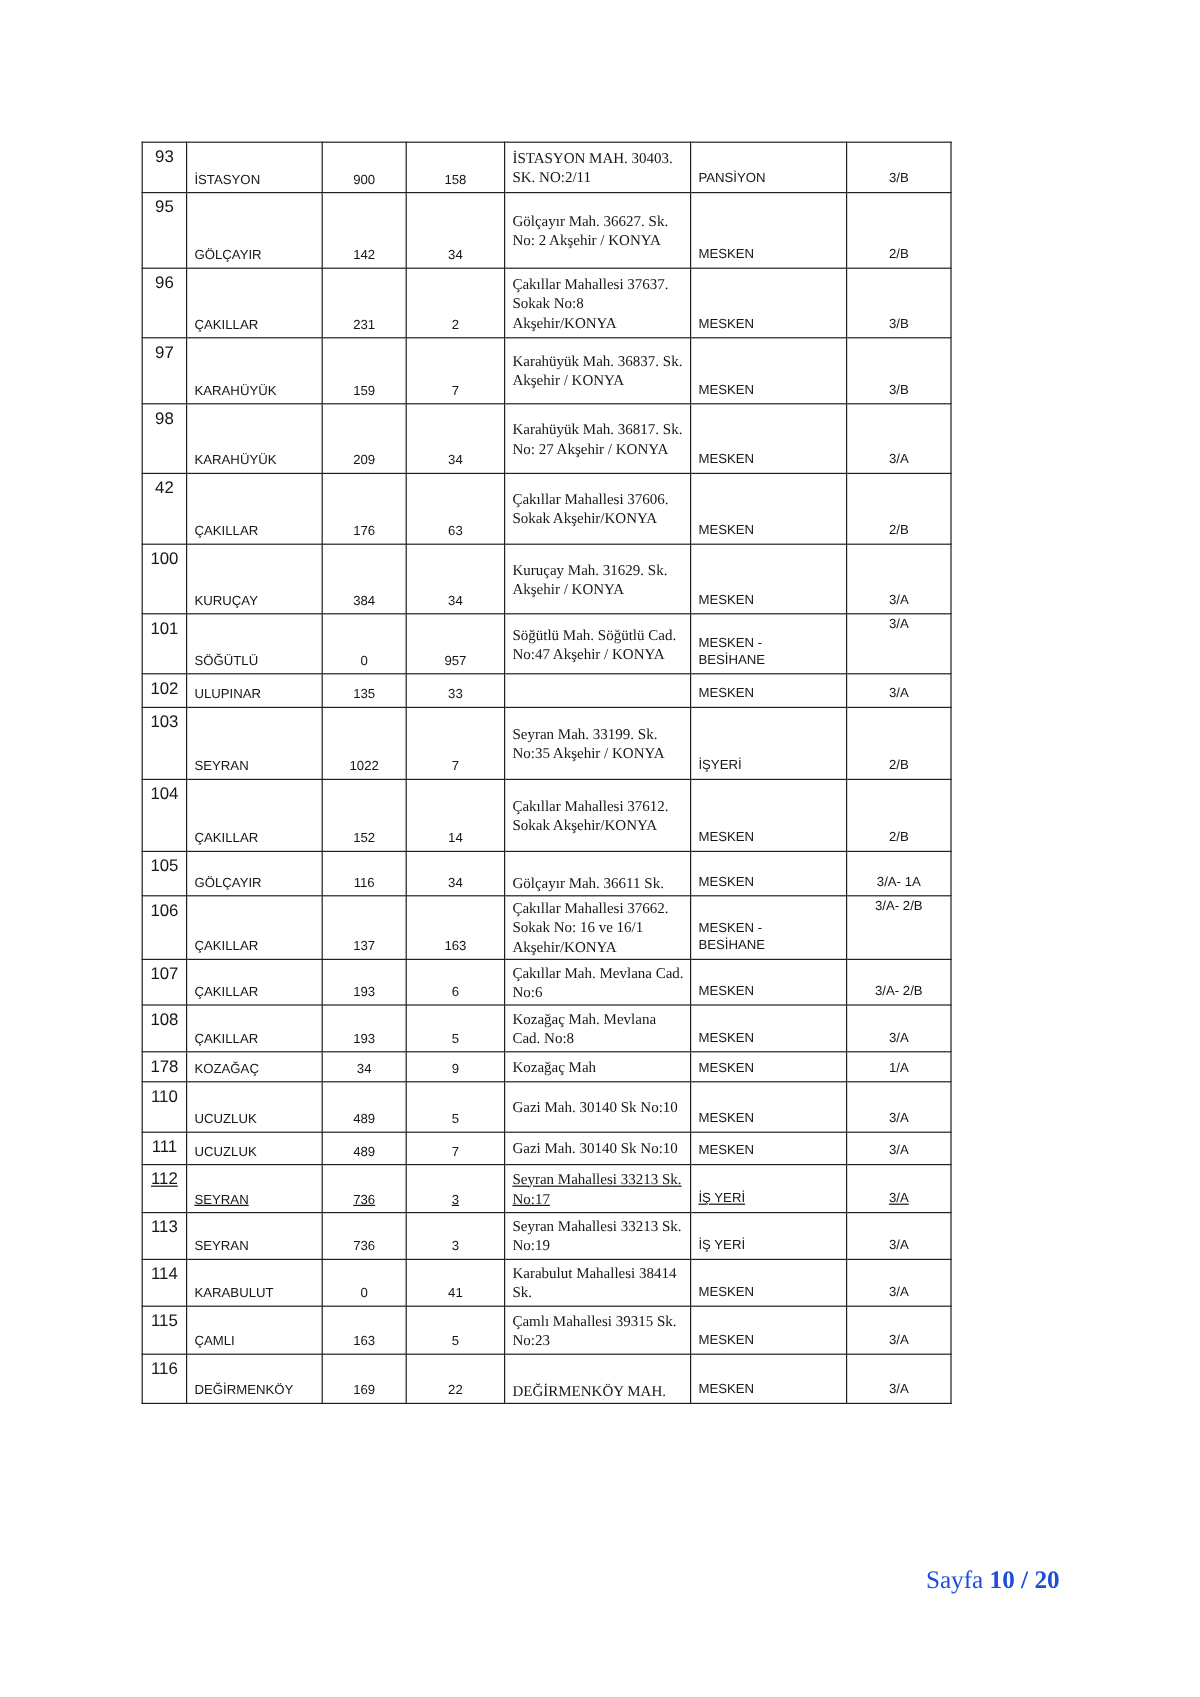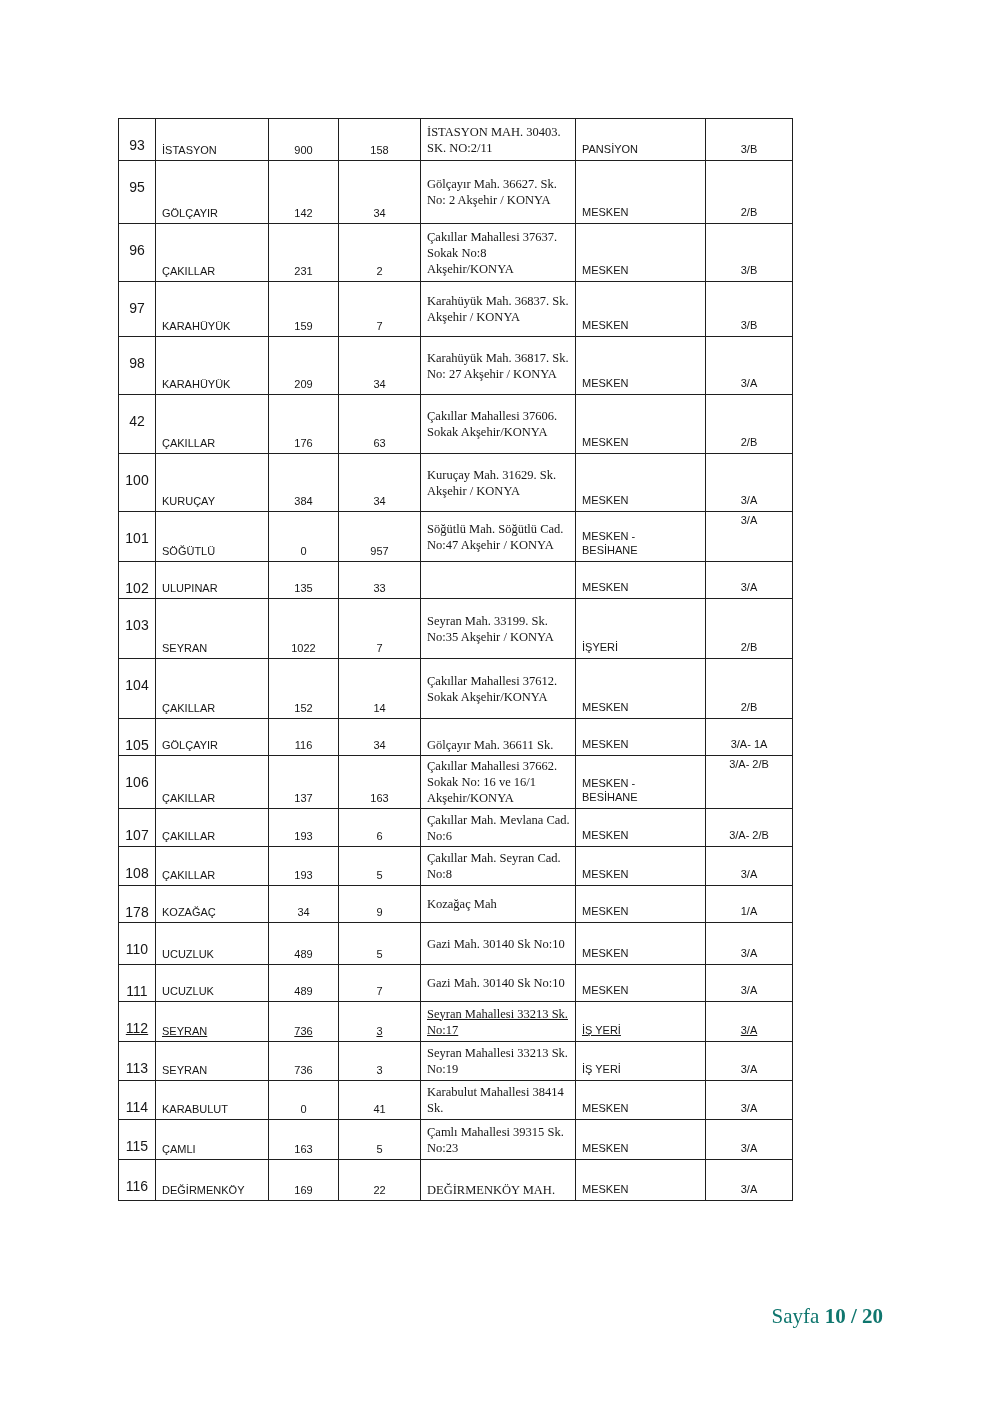--- a/index.html
+++ b/index.html
@@ -18,40 +18,40 @@
     top: 118px;
     border-collapse: collapse;
     table-layout: fixed;
     width: 674px;
   }
   td {
     border: 1.5px solid #1f1f1f;
     padding: 2px 5px;
     overflow: hidden;
   }
-  .c-no   { vertical-align: top;    text-align: center; font-size: 14px; padding-top: 18px; }
+  .c-no   { vertical-align: top;    text-align: center; font-size: 14px; padding-top: 3px; }
   .c-name { vertical-align: bottom; font-size: 11px; padding-bottom: 4px; padding-left: 6px; }
   .c-v1, .c-v2 { vertical-align: bottom; text-align: center; font-size: 11px; padding-bottom: 4px; }
   .c-addr {
     vertical-align: middle;
     font-family: "Liberation Serif", serif;
     font-size: 12.5px;
     line-height: 16px;
     padding-left: 6px;
     padding-right: 4px;
   }
   .c-type { vertical-align: bottom; font-size: 11px; padding-bottom: 4px; padding-left: 6px; white-space: pre-line; line-height: 14px; }
   .c-zone { vertical-align: bottom; text-align: center; font-size: 11px; padding-bottom: 5px; white-space: nowrap; }
   .footer {
     position: absolute;
     top: 1304px;
     right: 117px;
     font-family: "Liberation Serif", serif;
     font-size: 21px;
-    color: #0f766e;
+    color: #1d4ed8;
   }
   .footer b { font-weight: bold; }
 </style>
 </head>
 <body>
 
 <div class="page">
 
   <table class="doc-table">
     <colgroup>
@@ -190,21 +190,21 @@
           <td class="c-v2">6</td>
           <td class="c-addr">Çakıllar Mah. Mevlana Cad. No:6</td>
           <td class="c-type">MESKEN</td>
           <td class="c-zone">3/A- 2/B</td>
         </tr>
         <tr style="height: 39px;">
           <td class="c-no">108</td>
           <td class="c-name">ÇAKILLAR</td>
           <td class="c-v1">193</td>
           <td class="c-v2">5</td>
-          <td class="c-addr">Çakıllar Mah. Seyran Cad. No:8</td>
+          <td class="c-addr">Kozağaç Mah. Mevlana Cad. No:8</td>
           <td class="c-type">MESKEN</td>
           <td class="c-zone">3/A</td>
         </tr>
         <tr style="height: 25px;">
           <td class="c-no">178</td>
           <td class="c-name">KOZAĞAÇ</td>
           <td class="c-v1">34</td>
           <td class="c-v2">9</td>
           <td class="c-addr">Kozağaç Mah</td>
           <td class="c-type">MESKEN</td>

